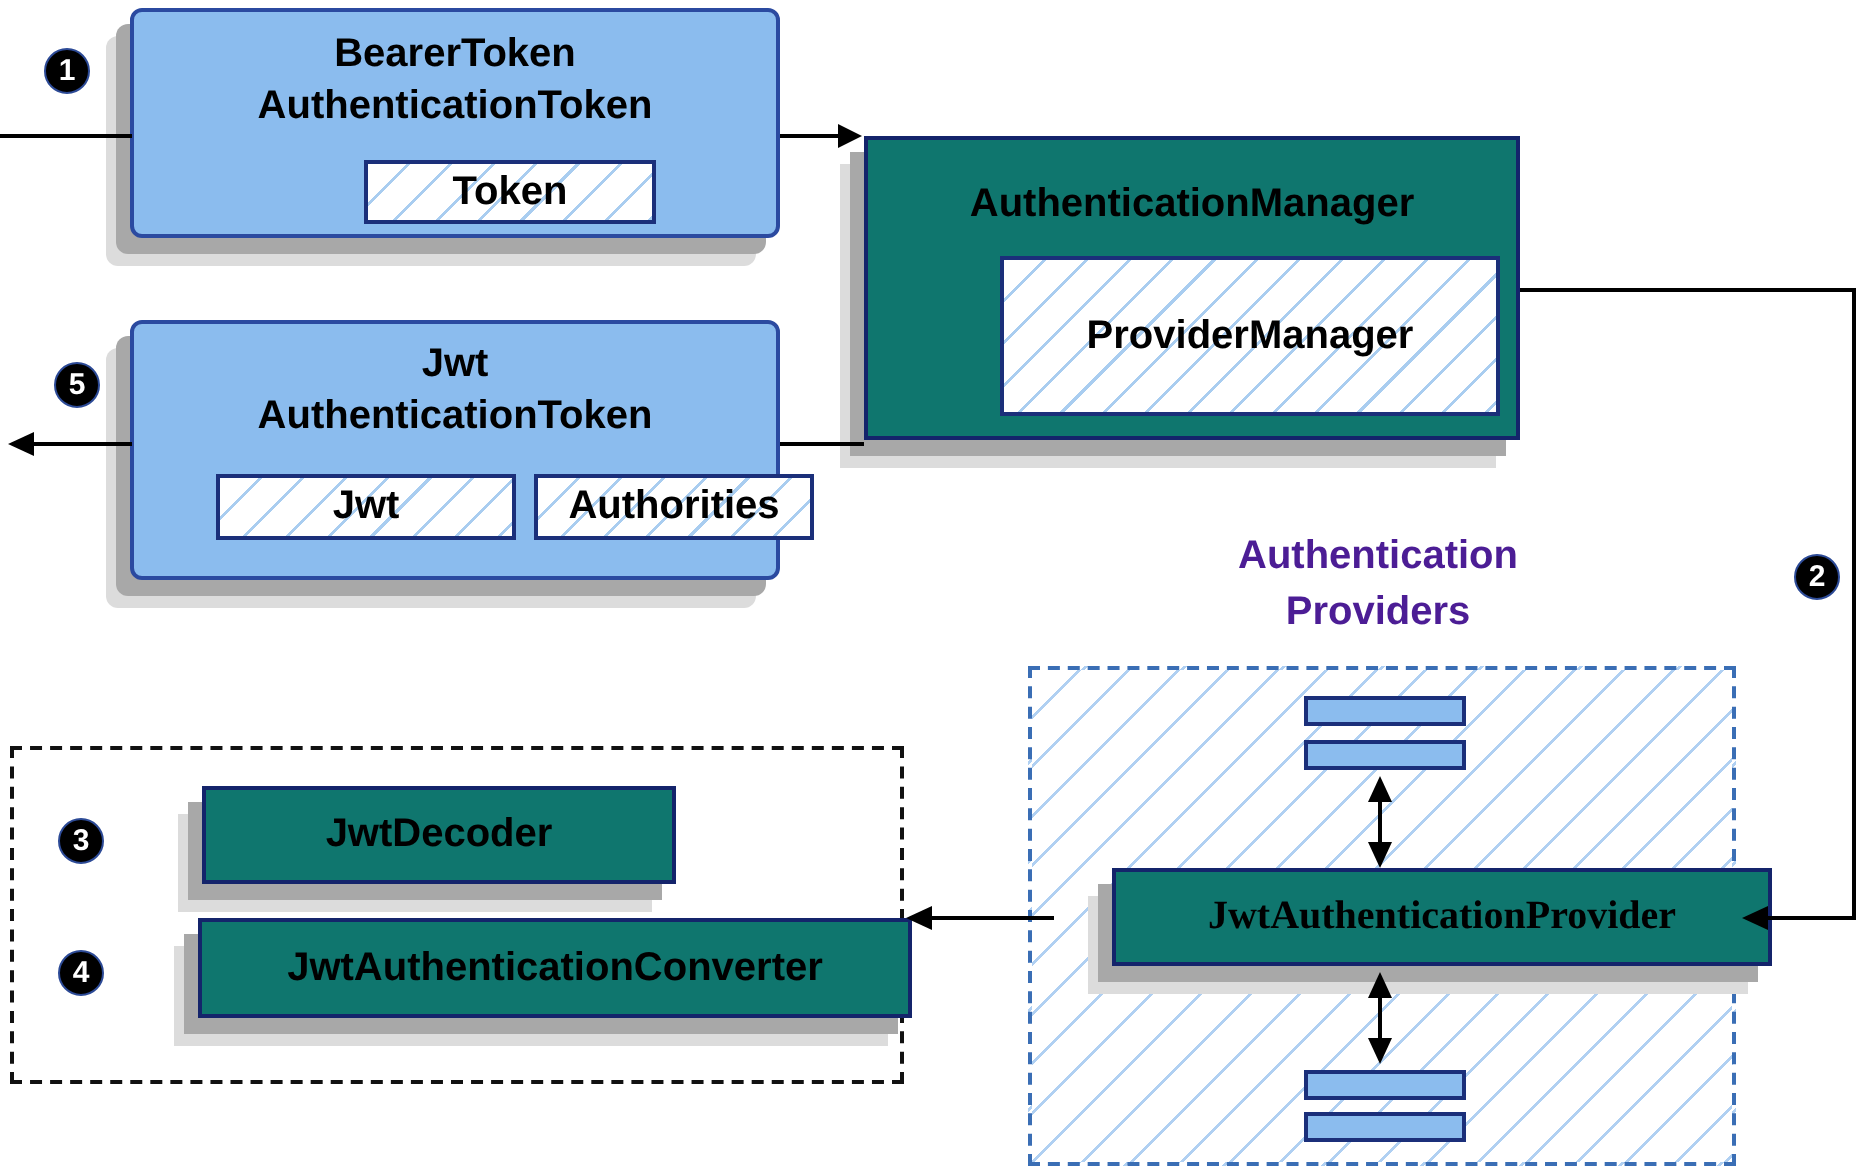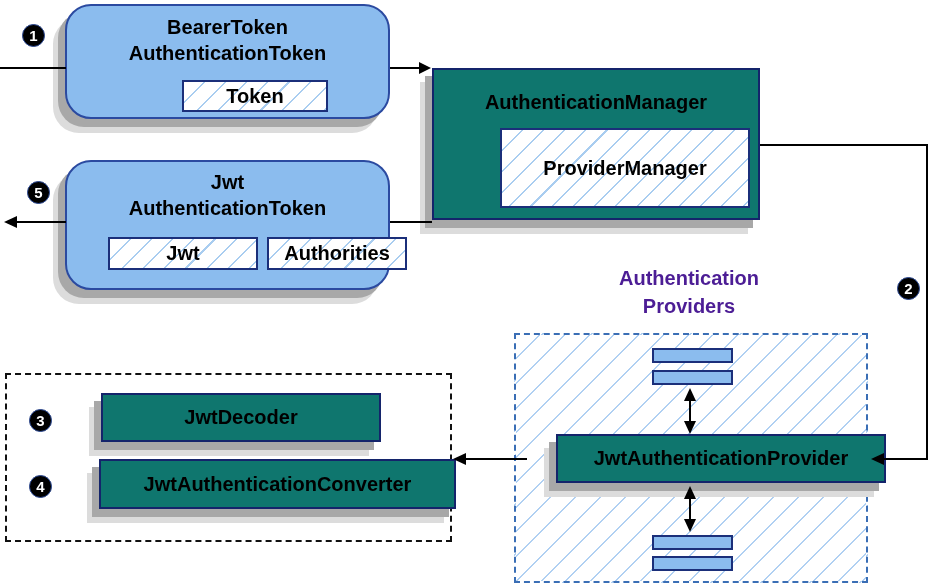--- a/index.html
+++ b/index.html
@@ -17,21 +17,21 @@
   .node {
     background: #0f766e;
     border: 2px solid #14246b;
     color: #000;
     font-weight: bold;
   }
   
   .rounded {
     background: #8bbcee;
     border: 2px solid #2b4aa0;
-    border-radius: 26px;
+    border-radius: 6px;
     color: #000;
     font-weight: bold;
   }
   .shadowed { box-shadow: -7px 8px 0 0 #a8a8a8, -12px 14px 0 0 #dcdcdc; }
 
   
   .hatch-small {
     background-color: #ffffff;
     background-image: repeating-linear-gradient(135deg,
       rgba(255,255,255,0) 0px, rgba(255,255,255,0) 13.5px,
@@ -115,30 +115,30 @@
 
   <div class="abs region-label" style="left:564px; top:264px; width:250px;">
     <div>Authentication</div>
     <div>Providers</div>
   </div>
 
   <div class="abs region" style="left:514px; top:333px; width:354px; height:250px;">
     <div class="abs bar" style="left:136px; top:13px;"></div>
     <div class="abs bar" style="left:136px; top:35px;"></div>
 
-    <div class="abs node shadowed center" style="left:12px; top:99px; width:330px; height:49px;">
+    <div class="abs node shadowed center" style="left:12px; top:99px; width:330px; height:49px;font-family:Liberation Serif, serif;">
       <span class="field-label">JwtAuthenticationProvider</span>
     </div>
 
     <div class="abs bar" style="left:136px; top:200px;"></div>
     <div class="abs bar" style="left:136px; top:221px;"></div>
   </div>
 
   <div class="abs group-dashed" style="left:5px; top:373px; width:447px; height:169px;">
-    <div class="abs node shadowed center" style="left:66px; top:18px; width:280px; height:49px;">
+    <div class="abs node shadowed center" style="left:66px; top:18px; width:237px; height:49px;">
       <span class="field-label">JwtDecoder</span>
     </div>
     <div class="abs node shadowed center" style="left:64px; top:84px; width:357px; height:50px;">
       <span class="field-label">JwtAuthenticationConverter</span>
     </div>
   </div>
 
   <div class="abs badge" style="left:22px; top:24px;">1</div>
   <div class="abs badge" style="left:897px; top:277px;">2</div>
   <div class="abs badge" style="left:29px; top:409px;">3</div>

